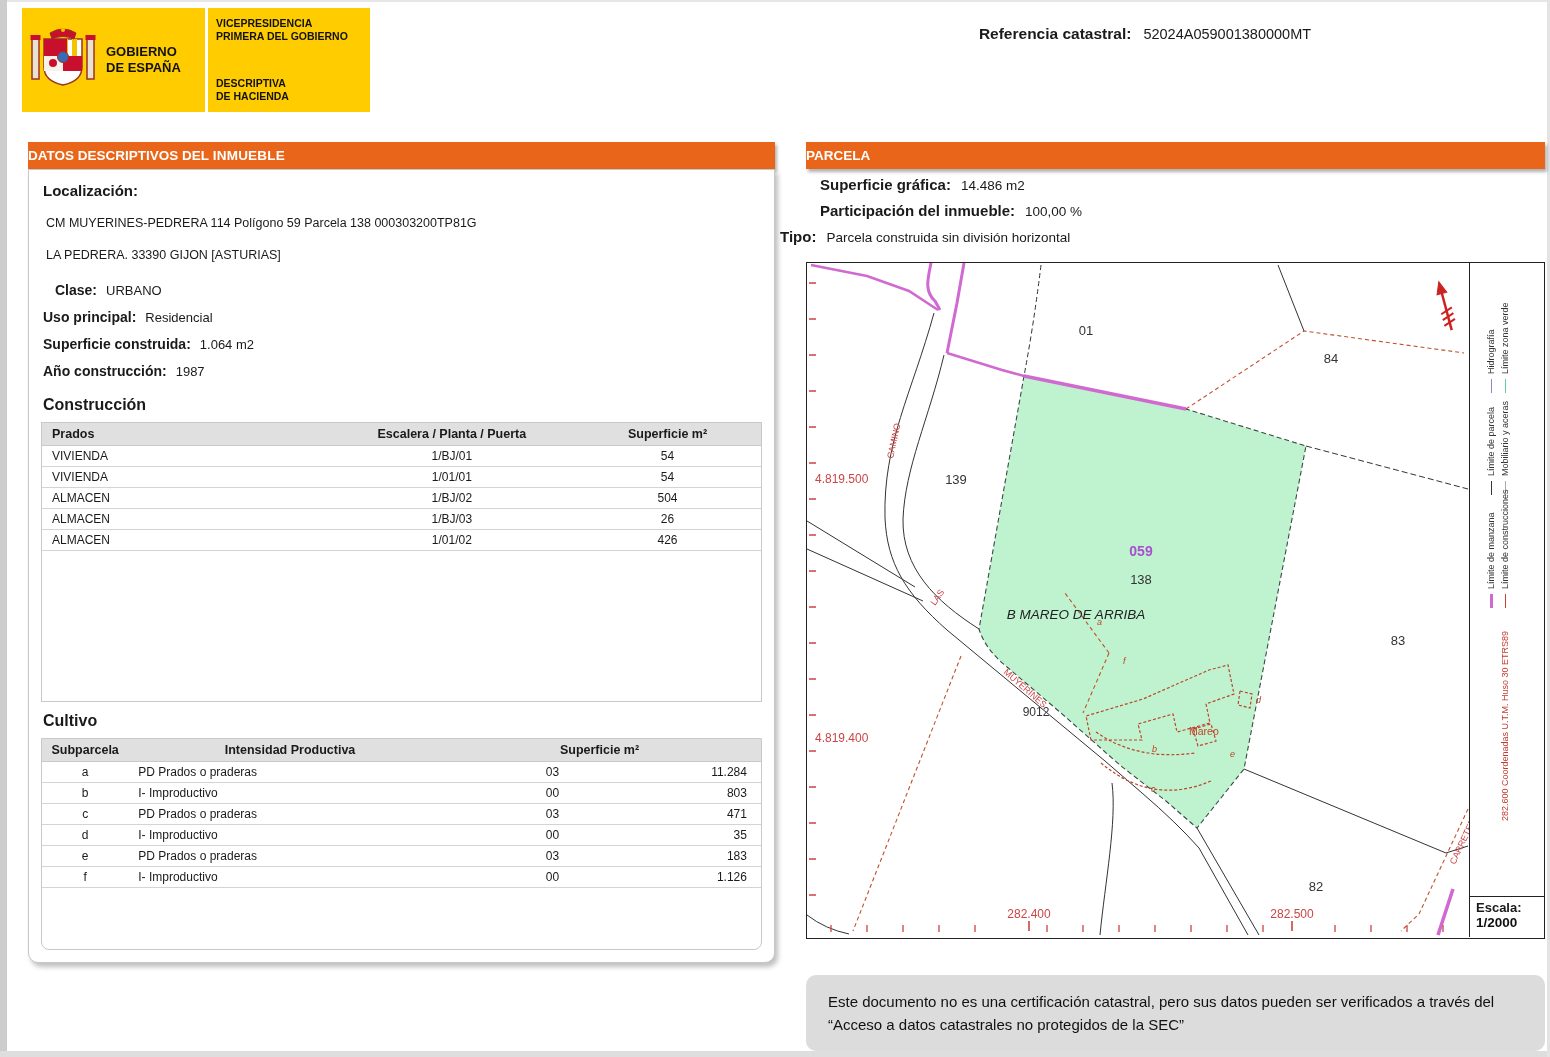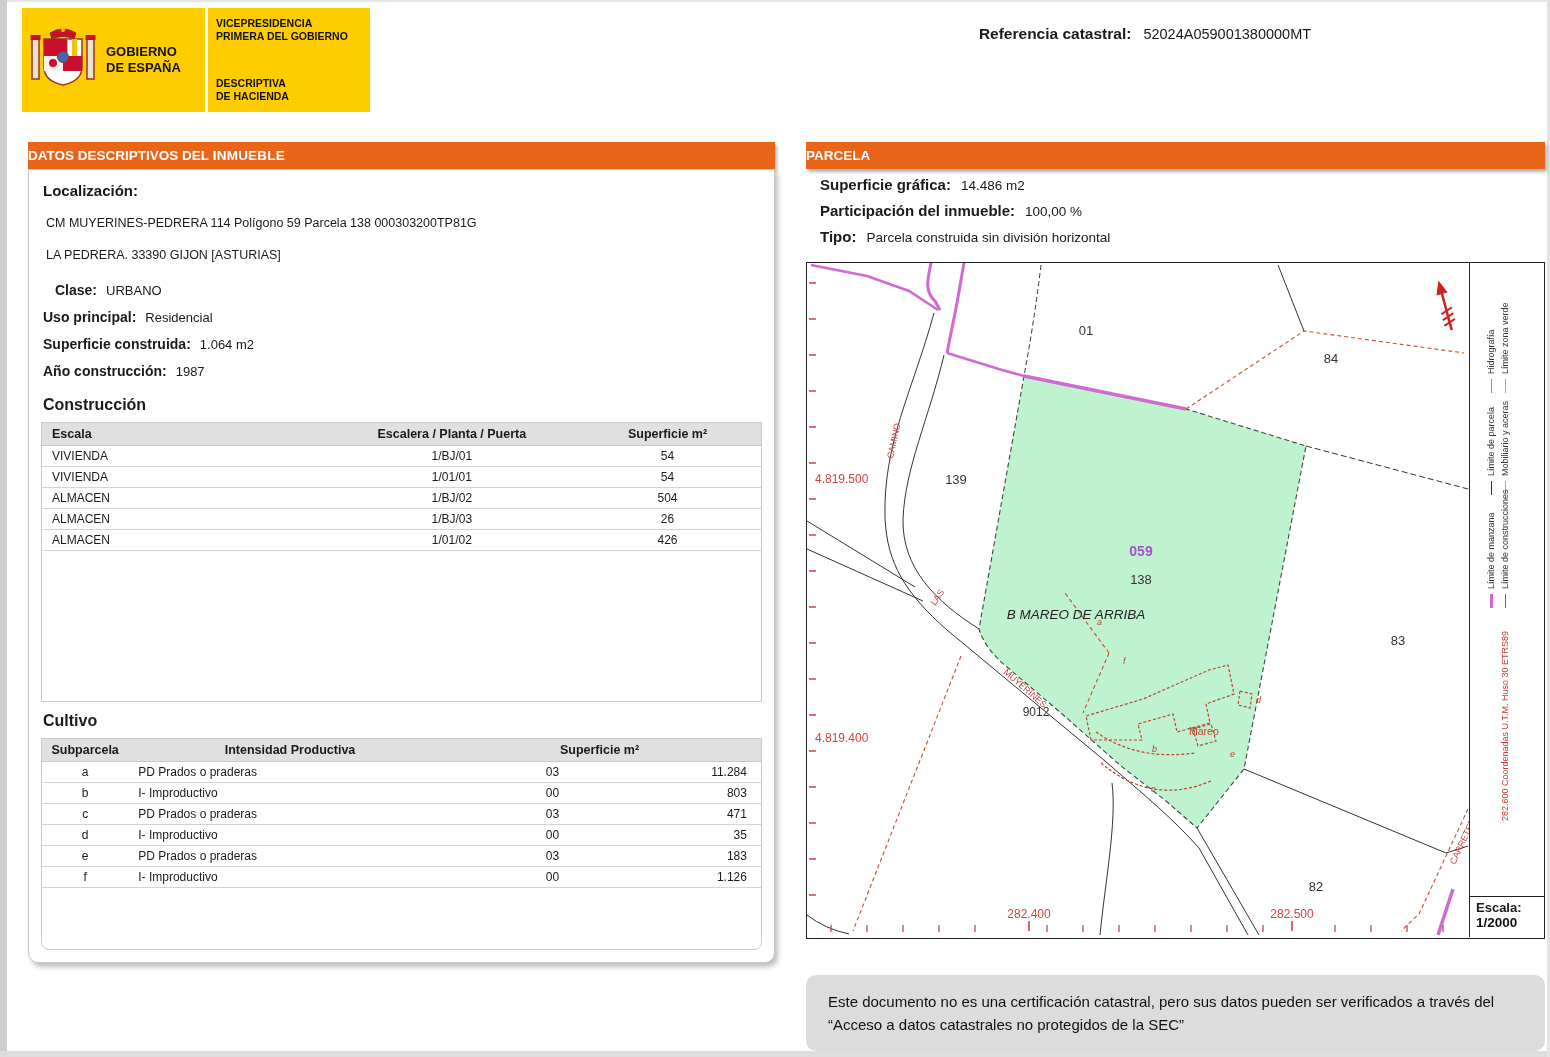--- a/index.html
+++ b/index.html
@@ -141,21 +141,21 @@
     <span class="fv">1.064 m2</span>
   </div>
   <div class="fieldrow" style="top:193px;">
     <span class="fl">Año construcción:</span>
     <span class="fv">1987</span>
   </div>
 
   <div class="sect-title" style="top:226px;">Construcción</div>
   <div class="tbl" style="top:252px;height:280px;">
     <div class="hrow g3">
-      <div class="cl">Escala</div>
+      <div class="cl">Prados</div>
       <div class="cc">Escalera / Planta / Puerta</div>
       <div class="cc">Superficie m²</div>
     </div>
     <div class="drow g3">
       <div class="cl">VIVIENDA</div>
       <div class="cc">1/BJ/01</div>
       <div class="cc">54</div>
     </div>
     <div class="drow g3">
       <div class="cl">VIVIENDA</div>
@@ -230,21 +230,21 @@
 </div>
 
 <div class="prow" style="left:820px;top:176px;">
   <span class="fl">Superficie gráfica:</span>
   <span class="fv">14.486 m2</span>
 </div>
 <div class="prow" style="left:820px;top:202px;">
   <span class="fl">Participación del inmueble:</span>
   <span class="fv">100,00 %</span>
 </div>
-<div class="prow" style="left:820px;top:228px;">
+<div class="prow" style="left:780px;top:228px;">
   <span class="fl">Tipo:</span>
   <span class="fv">Parcela construida sin división horizontal</span>
 </div>
 
 <div class="mapbox">
   <svg class="mapsvg" width="662" height="674" viewBox="0 0 662 674">
 
     <path d="M217,113 L172,366 Q178,386 200,404 L254,450 L314,503 L359,538 L390,565 L437,506 L499,183 L379,146 Z" fill="#BFF3CF" stroke="#3c4a44" stroke-width="1.1" stroke-dasharray="5,3"></path>
 
     <g stroke="#D069D0" fill="none">

